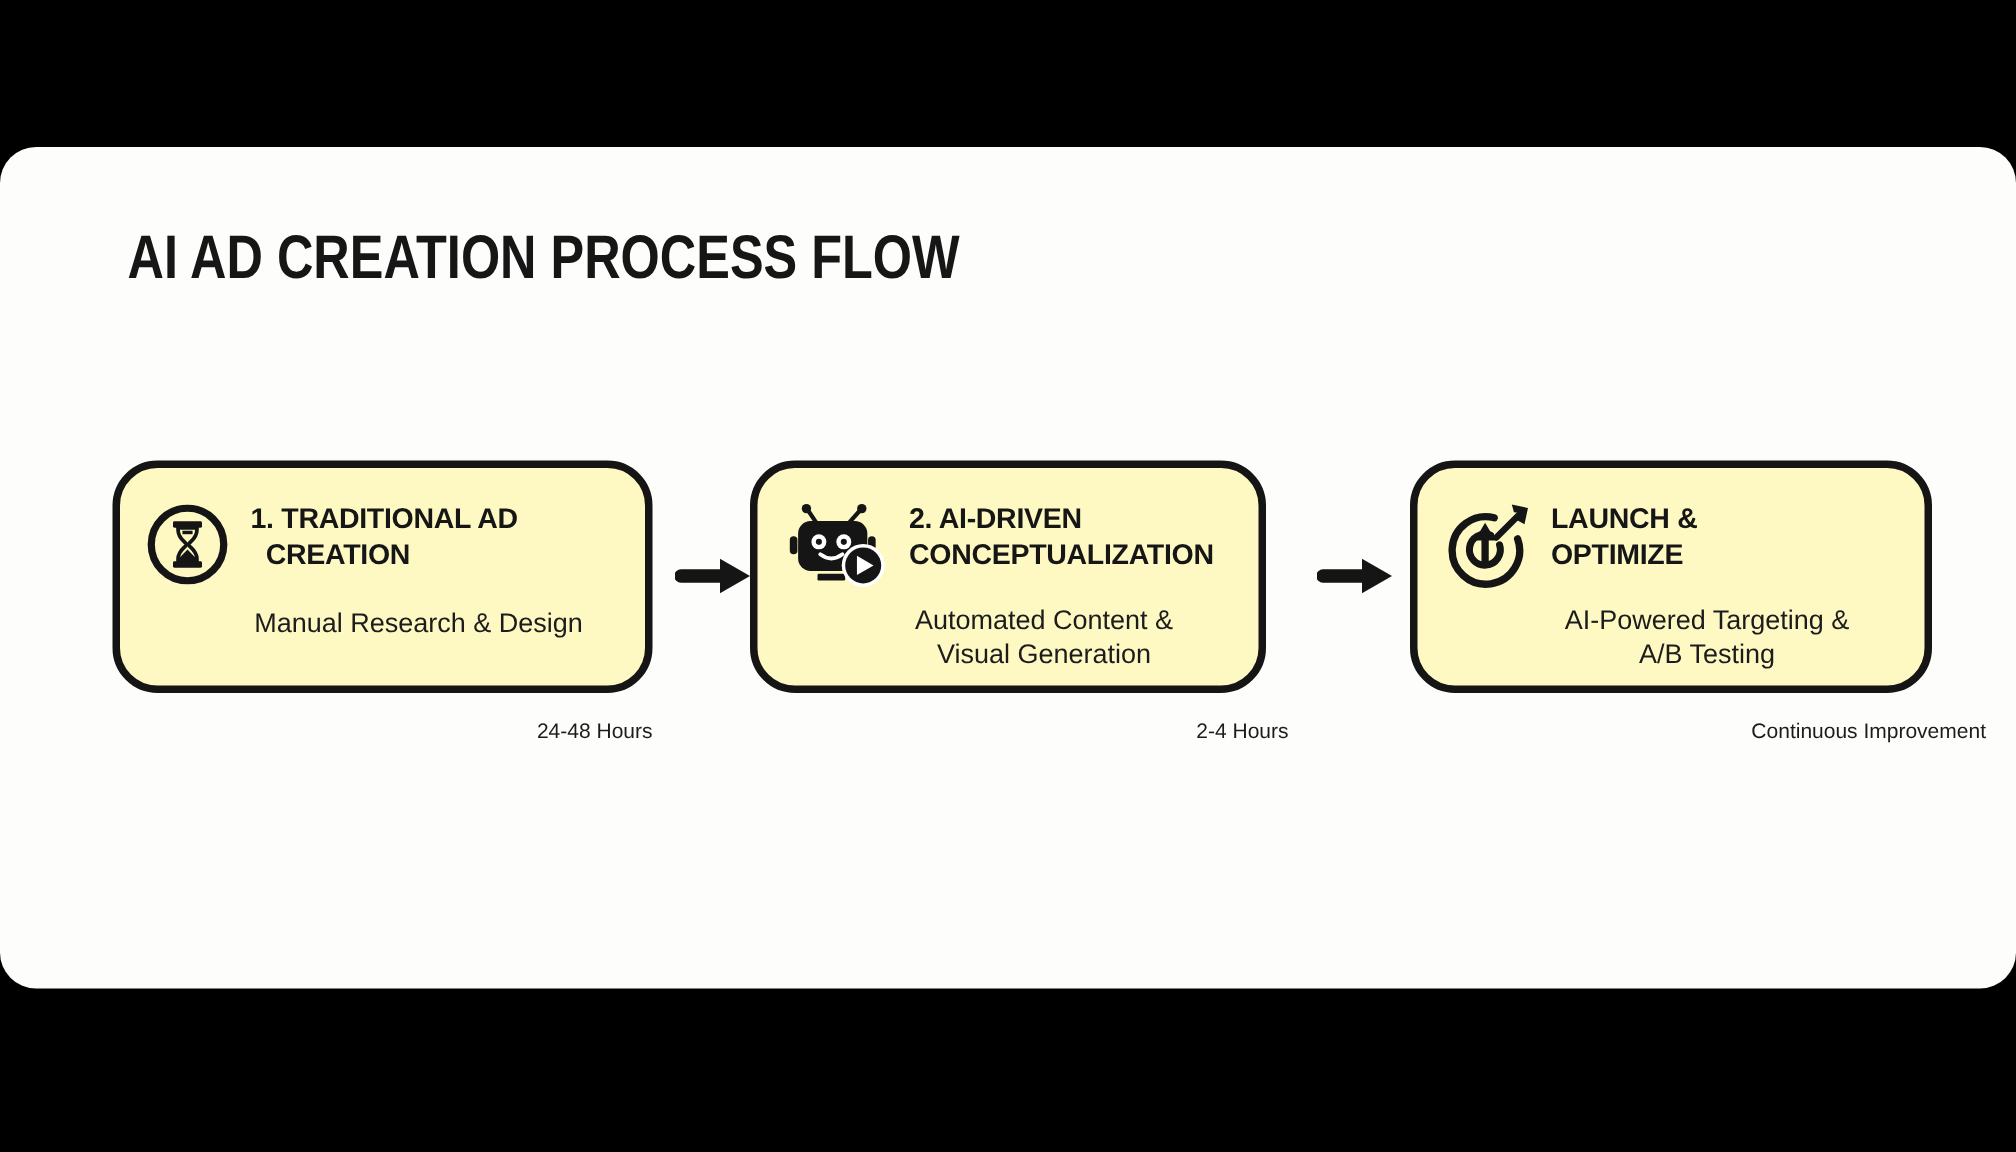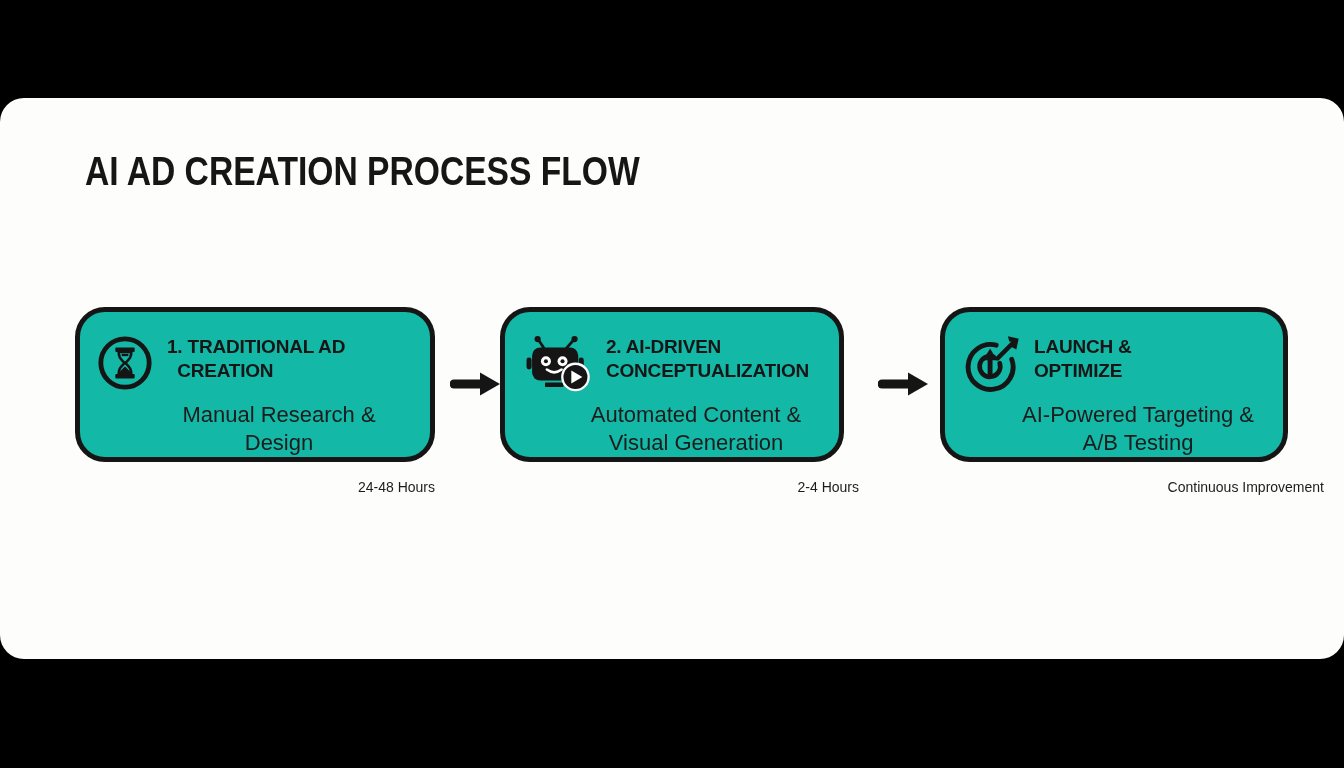--- a/index.html
+++ b/index.html
@@ -32,21 +32,21 @@
     font-weight: bold;
     color: #161616;
     letter-spacing: 0px;
     white-space: nowrap;
     transform: scaleX(0.82);
     transform-origin: left center;
   }
   .step-box {
     position: absolute;
     top: 209px; height: 155px;
-    background: #14b8a6;
+    background: #fef9c3;
     border: 5px solid #151515;
     border-radius: 30px;
     box-sizing: border-box;
   }
   .box-1 { left: 75px;  width: 360px; }
   .box-2 { left: 500px; width: 344px; }
   .box-3 { left: 940px; width: 348px; }
   .box-inner {
     position: relative;
     width: 100%; height: 100%;
@@ -68,21 +68,21 @@
     line-height: 1.28;
     padding-top: 5px;
     letter-spacing: -0.2px;
     white-space: pre-wrap;
   }
   .step-subtitle {
     margin-top: 7px;
     margin-left: 54px;
     width: calc(100% - 62px);
     text-align: center;
-    font-size: 22px;
+    font-size: 18px;
     color: #1c1c1c;
     line-height: 1.25;
     white-space: pre-wrap;
   }
   .duration {
     position: absolute;
     top: 381px;
     text-align: right;
     font-size: 14px;
     color: #1c1c1c;

